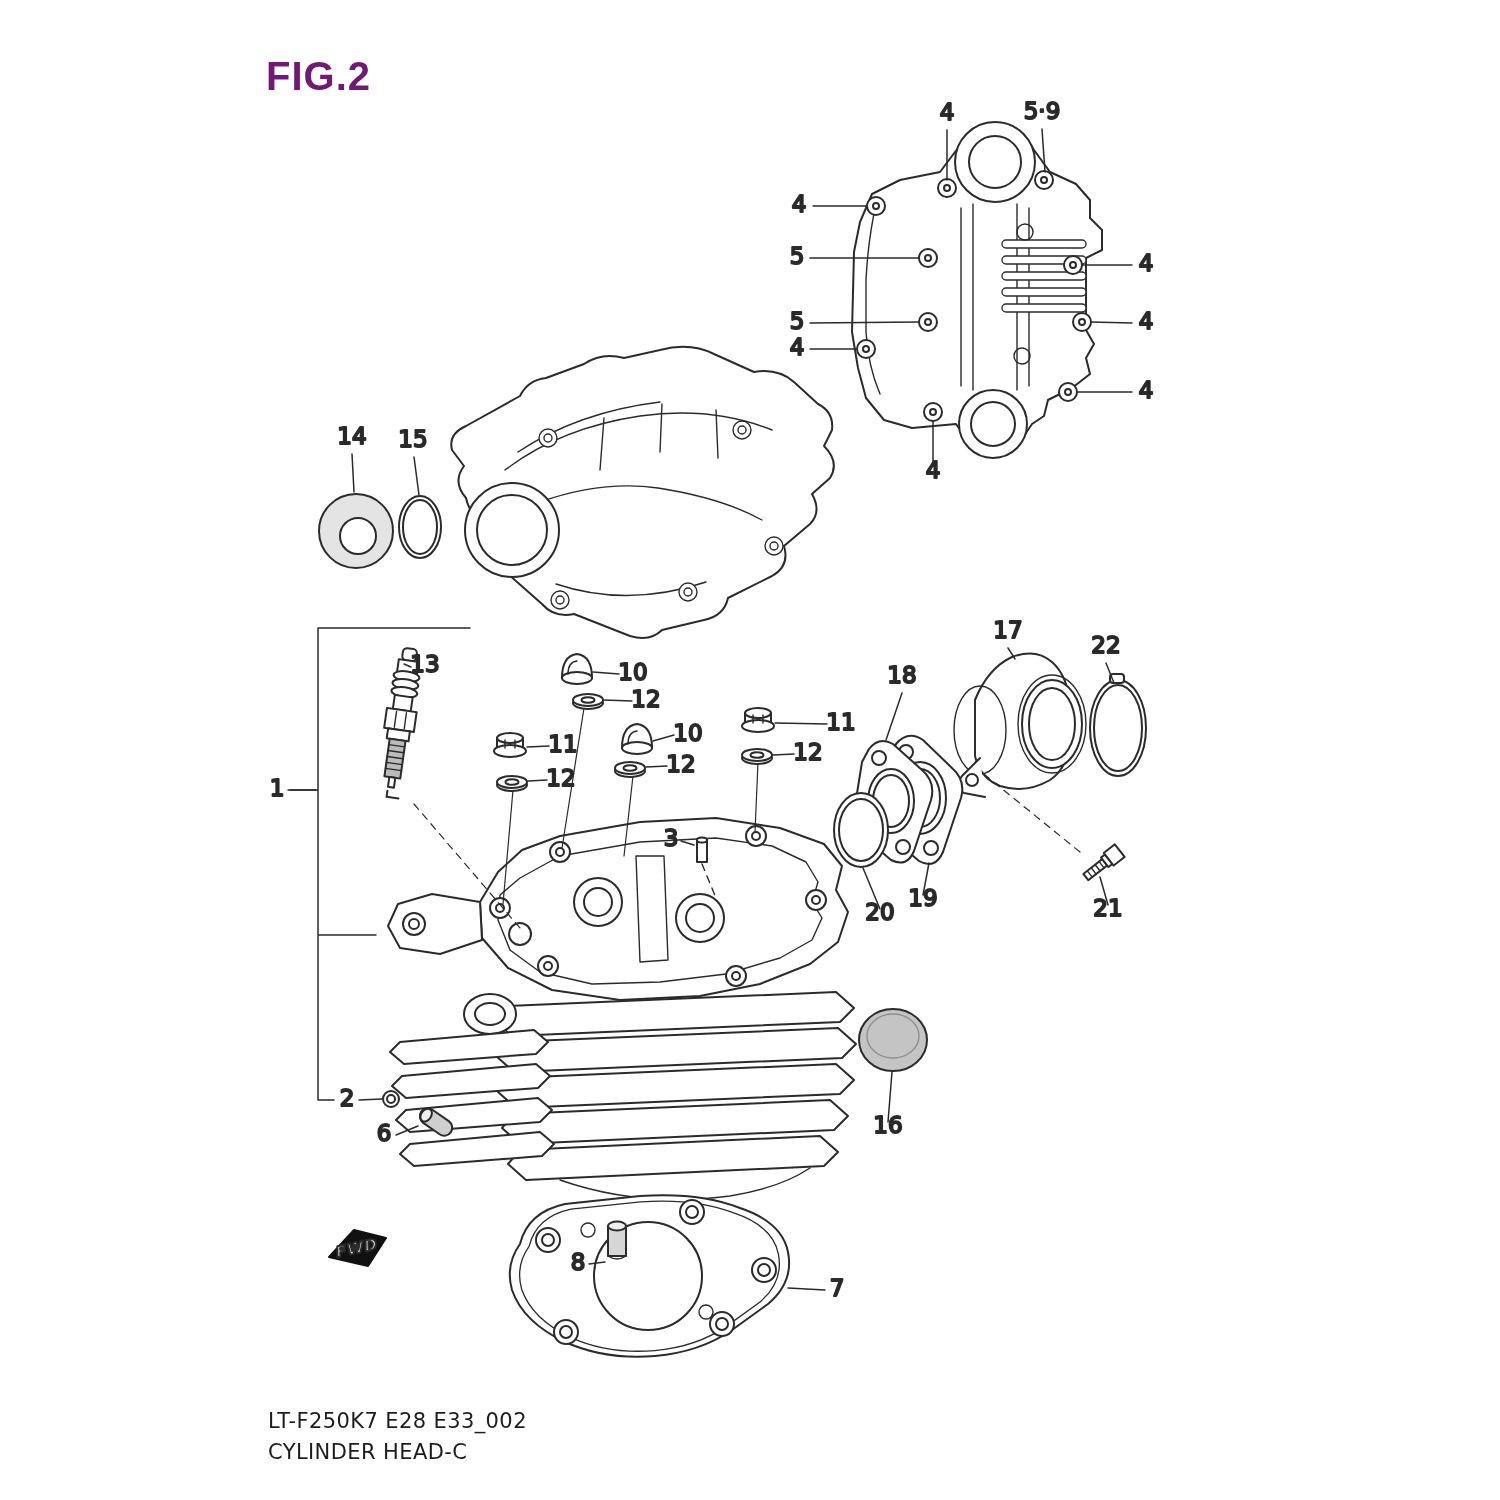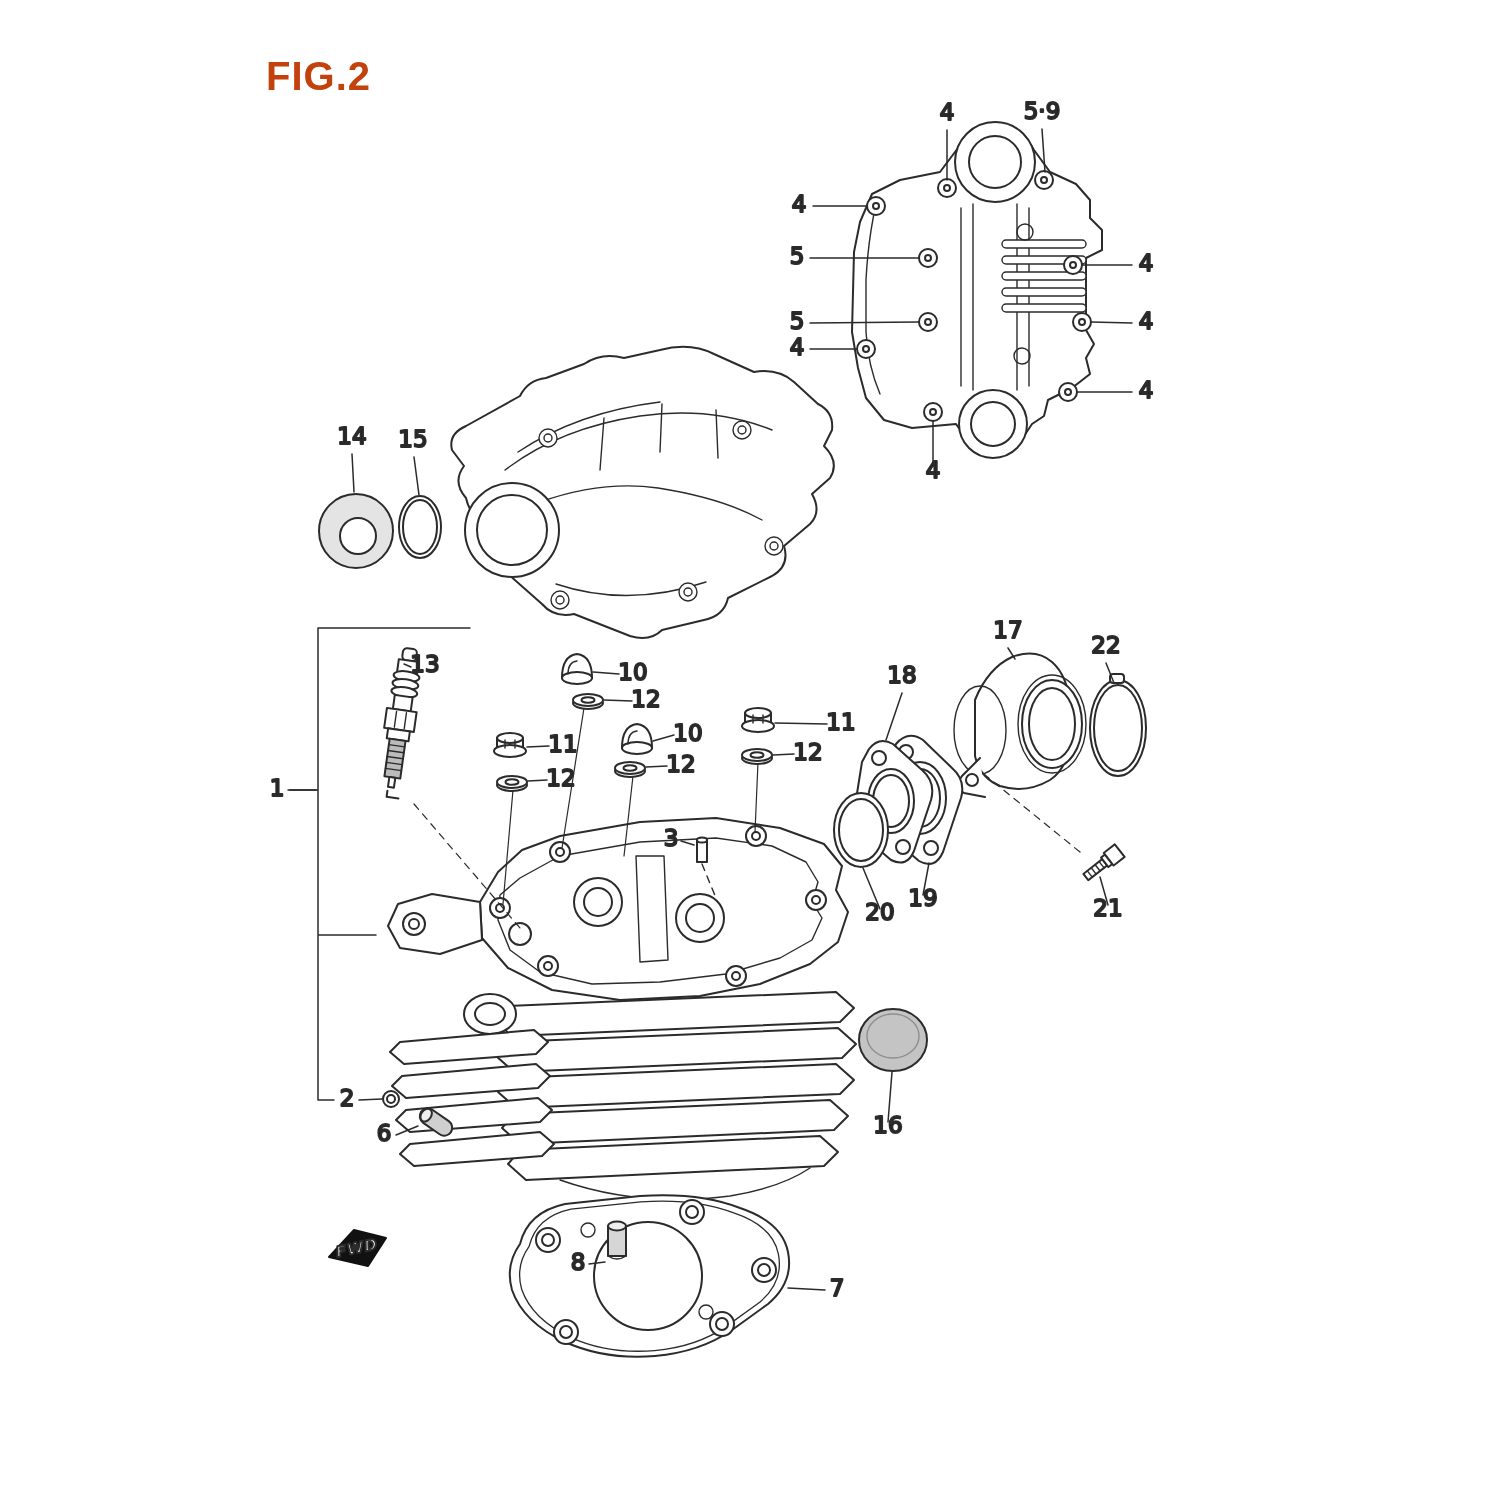--- a/index.html
+++ b/index.html
@@ -1,17 +1,17 @@
 <!DOCTYPE html>
 <html><head>
 <meta charset="utf-8">
 <style>
   html,body{margin:0;padding:0;background:#fff;}
   .page{position:relative;width:1500px;height:1500px;background:#ffffff;font-family:"DejaVu Sans",sans-serif;overflow:hidden;}
-  .fig-title{position:absolute;left:266px;top:54px;font-size:40px;font-weight:bold;color:#c2410c;
+  .fig-title{position:absolute;left:266px;top:54px;font-size:40px;font-weight:bold;color:#701a75;
              font-family:"Liberation Sans","DejaVu Sans",sans-serif;letter-spacing:1px;}
   .footer{position:absolute;left:268px;top:1406px;color:#1d1d1d;font-size:21px;line-height:31px;letter-spacing:.4px;}
   svg{position:absolute;left:0;top:0;}
   .art{stroke:#2b2b2b;stroke-width:2;fill:none;stroke-linejoin:round;stroke-linecap:round;}
   .fillw{fill:#ffffff;}
   .nofill{fill:none;}
   .detail{stroke-width:1.4;}
   .thin{stroke-width:1.2;}
   .dashed{stroke-dasharray:7 6;}
   .leader{stroke:#2b2b2b;stroke-width:1.5;fill:none;}
@@ -371,14 +371,18 @@
           <text x="384" y="1141" class="callout">6</text>
           <polyline points="589,1264 605,1262" class="leader"></polyline>
           <text x="578" y="1270" class="callout">8</text>
           <polyline points="825,1290 788,1288" class="leader"></polyline>
           <text x="837" y="1296" class="callout">7</text>
         </g>
 
     </g>
   </svg>
 
+  <div class="footer">
+    <div>LT-F250K7 E28 E33_002</div>
+    <div>CYLINDER HEAD-C</div>
+  </div>
 
 </div>
 
 </body></html>

